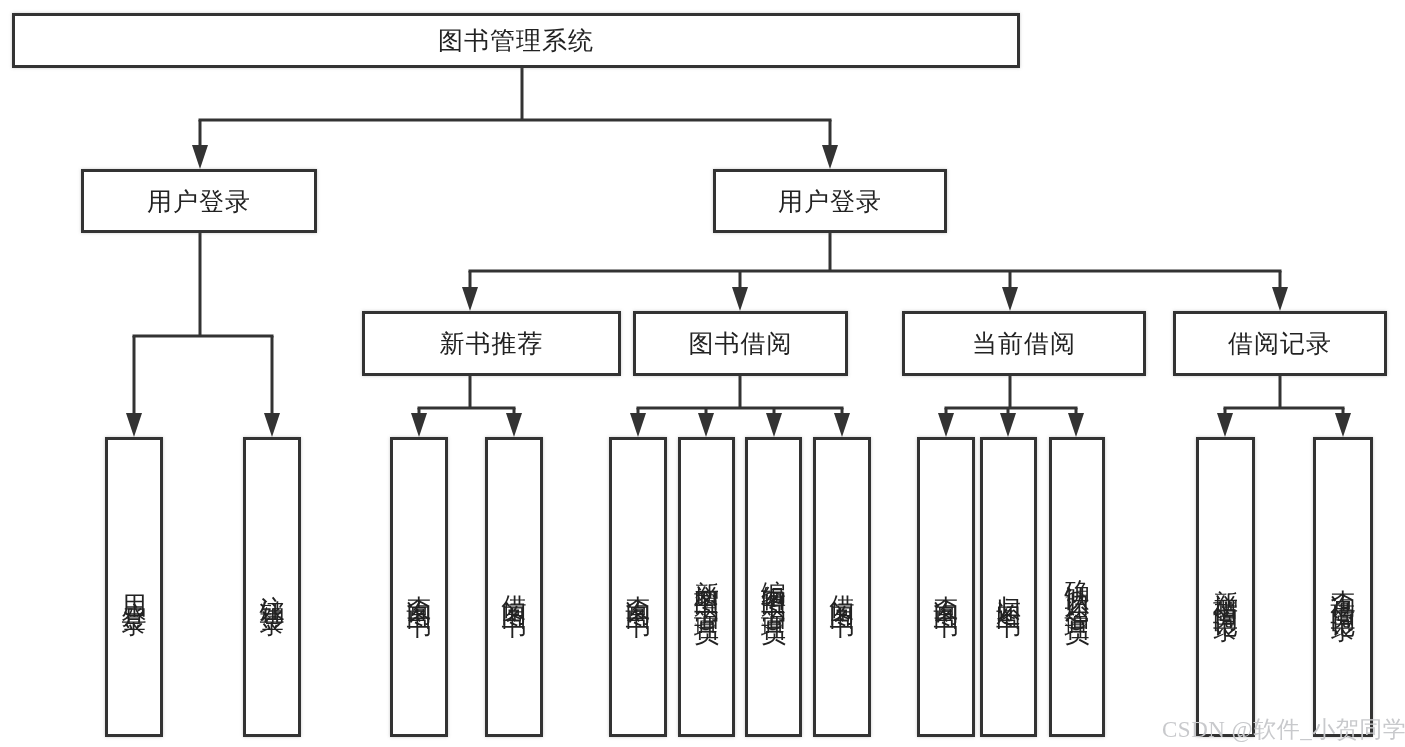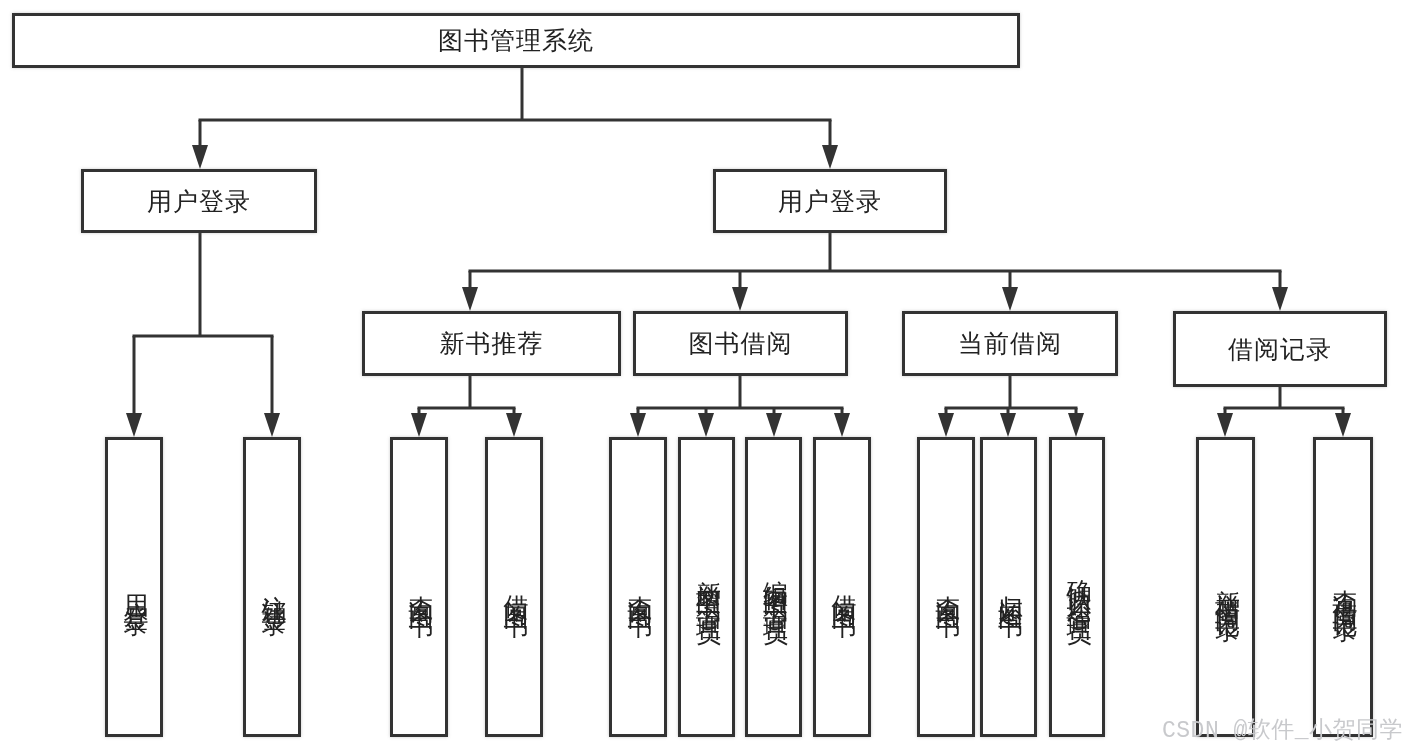--- a/index.html
+++ b/index.html
@@ -1,21 +1,21 @@
 <!DOCTYPE html>
 <html><head>
 <meta charset="utf-8">
 <style>
   html, body { margin: 0; padding: 0; background: #ffffff; }
   .stage {
     position: relative;
     width: 1405px;
     height: 747px;
     background: #ffffff;
-    font-family: Liberation Mono, monospace;
+    font-family: Liberation Serif, serif;
     overflow: hidden;
   }
   .connectors {
     position: absolute;
     left: 0; top: 0;
     width: 1405px; height: 747px;
   }
   .connectors line { stroke: #333333; stroke-width: 3; }
   .connectors polygon, .connectors use { fill: #333333; }
   .node {
@@ -146,24 +146,24 @@
   <div class="node hnode" style="left:713px;top:169px;width:234px;height:64px">
     <span>用户登录</span>
   </div>
 
   <div class="node hnode" style="left:362px;top:311px;width:259px;height:65px">
     <span>新书推荐</span>
   </div>
   <div class="node hnode" style="left:633px;top:311px;width:215px;height:65px">
     <span>图书借阅</span>
   </div>
-  <div class="node hnode" style="left:902px;top:311px;width:216px;height:65px">
+  <div class="node hnode" style="left:902px;top:311px;width:244px;height:65px">
     <span>当前借阅</span>
   </div>
-  <div class="node hnode" style="left:1173px;top:311px;width:214px;height:76px">
+  <div class="node hnode" style="left:1173px;top:311px;width:214px;height:65px">
     <span>借阅记录</span>
   </div>
 
   <div class="node vnode" style="left:105px;top:437px;width:58px;height:300px">
     <span>用户登录</span>
   </div>
   <div class="node vnode" style="left:243px;top:437px;width:58px;height:300px">
     <span>注销登录</span>
   </div>
 

